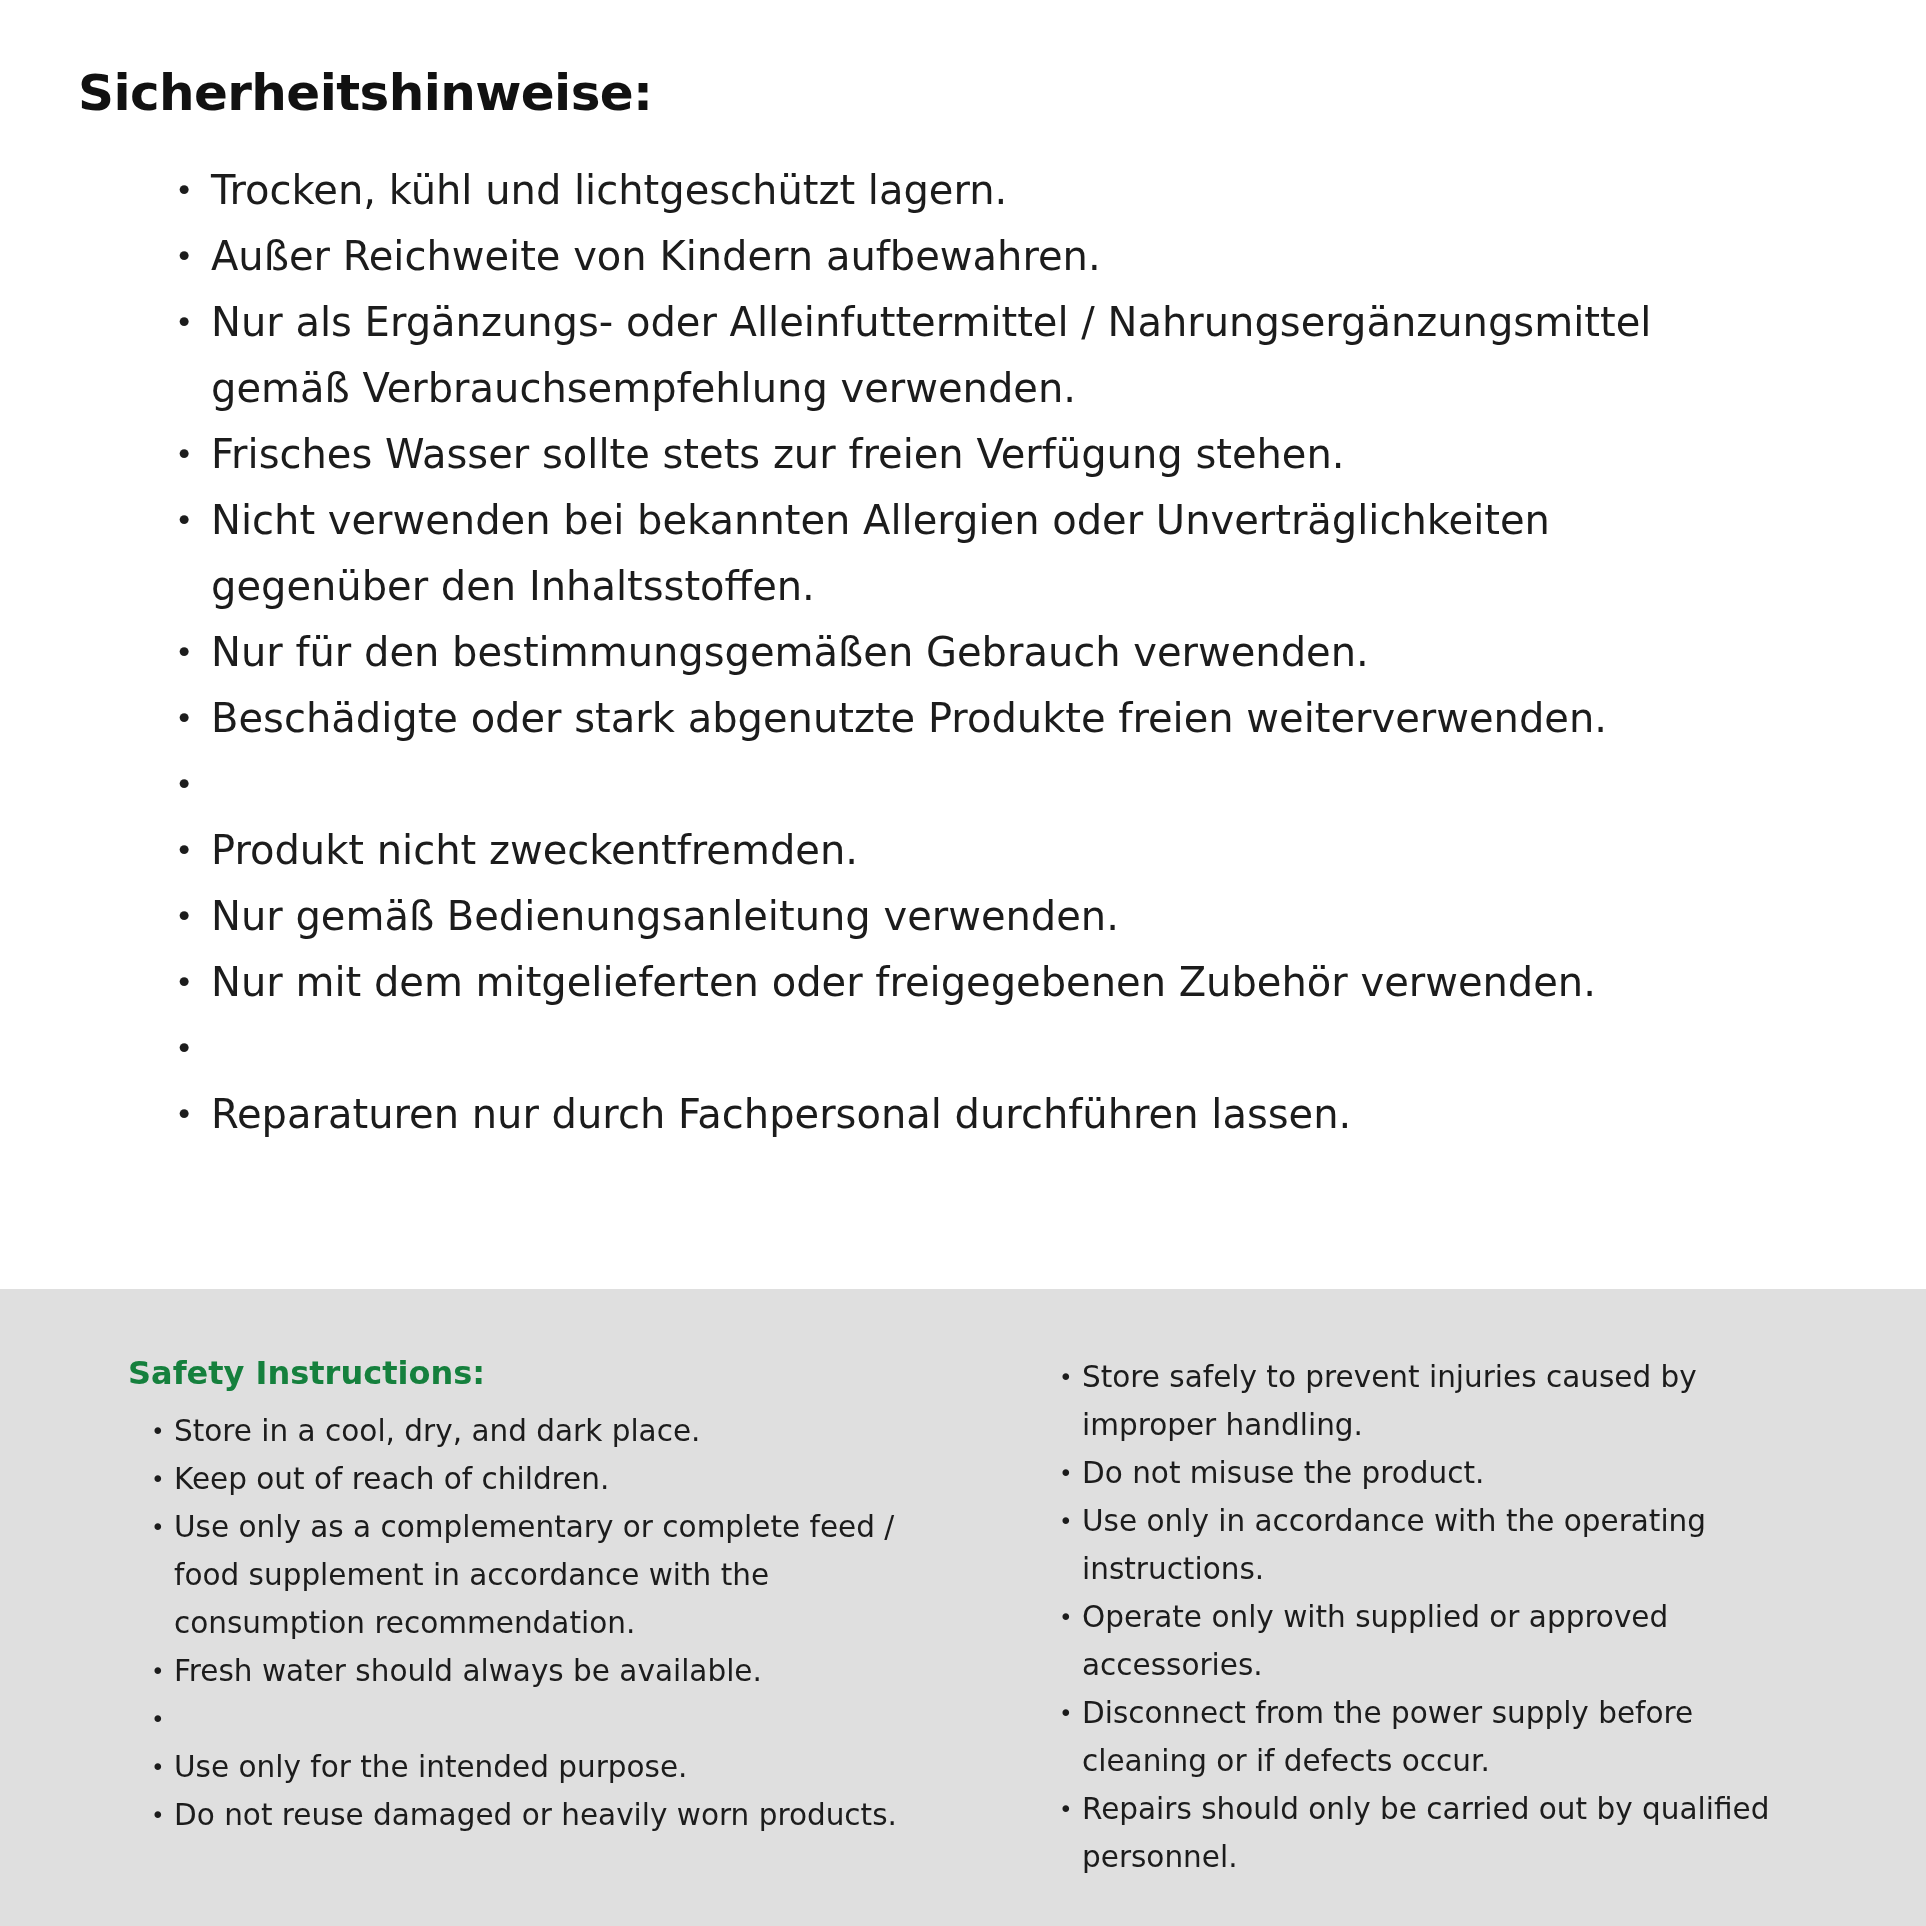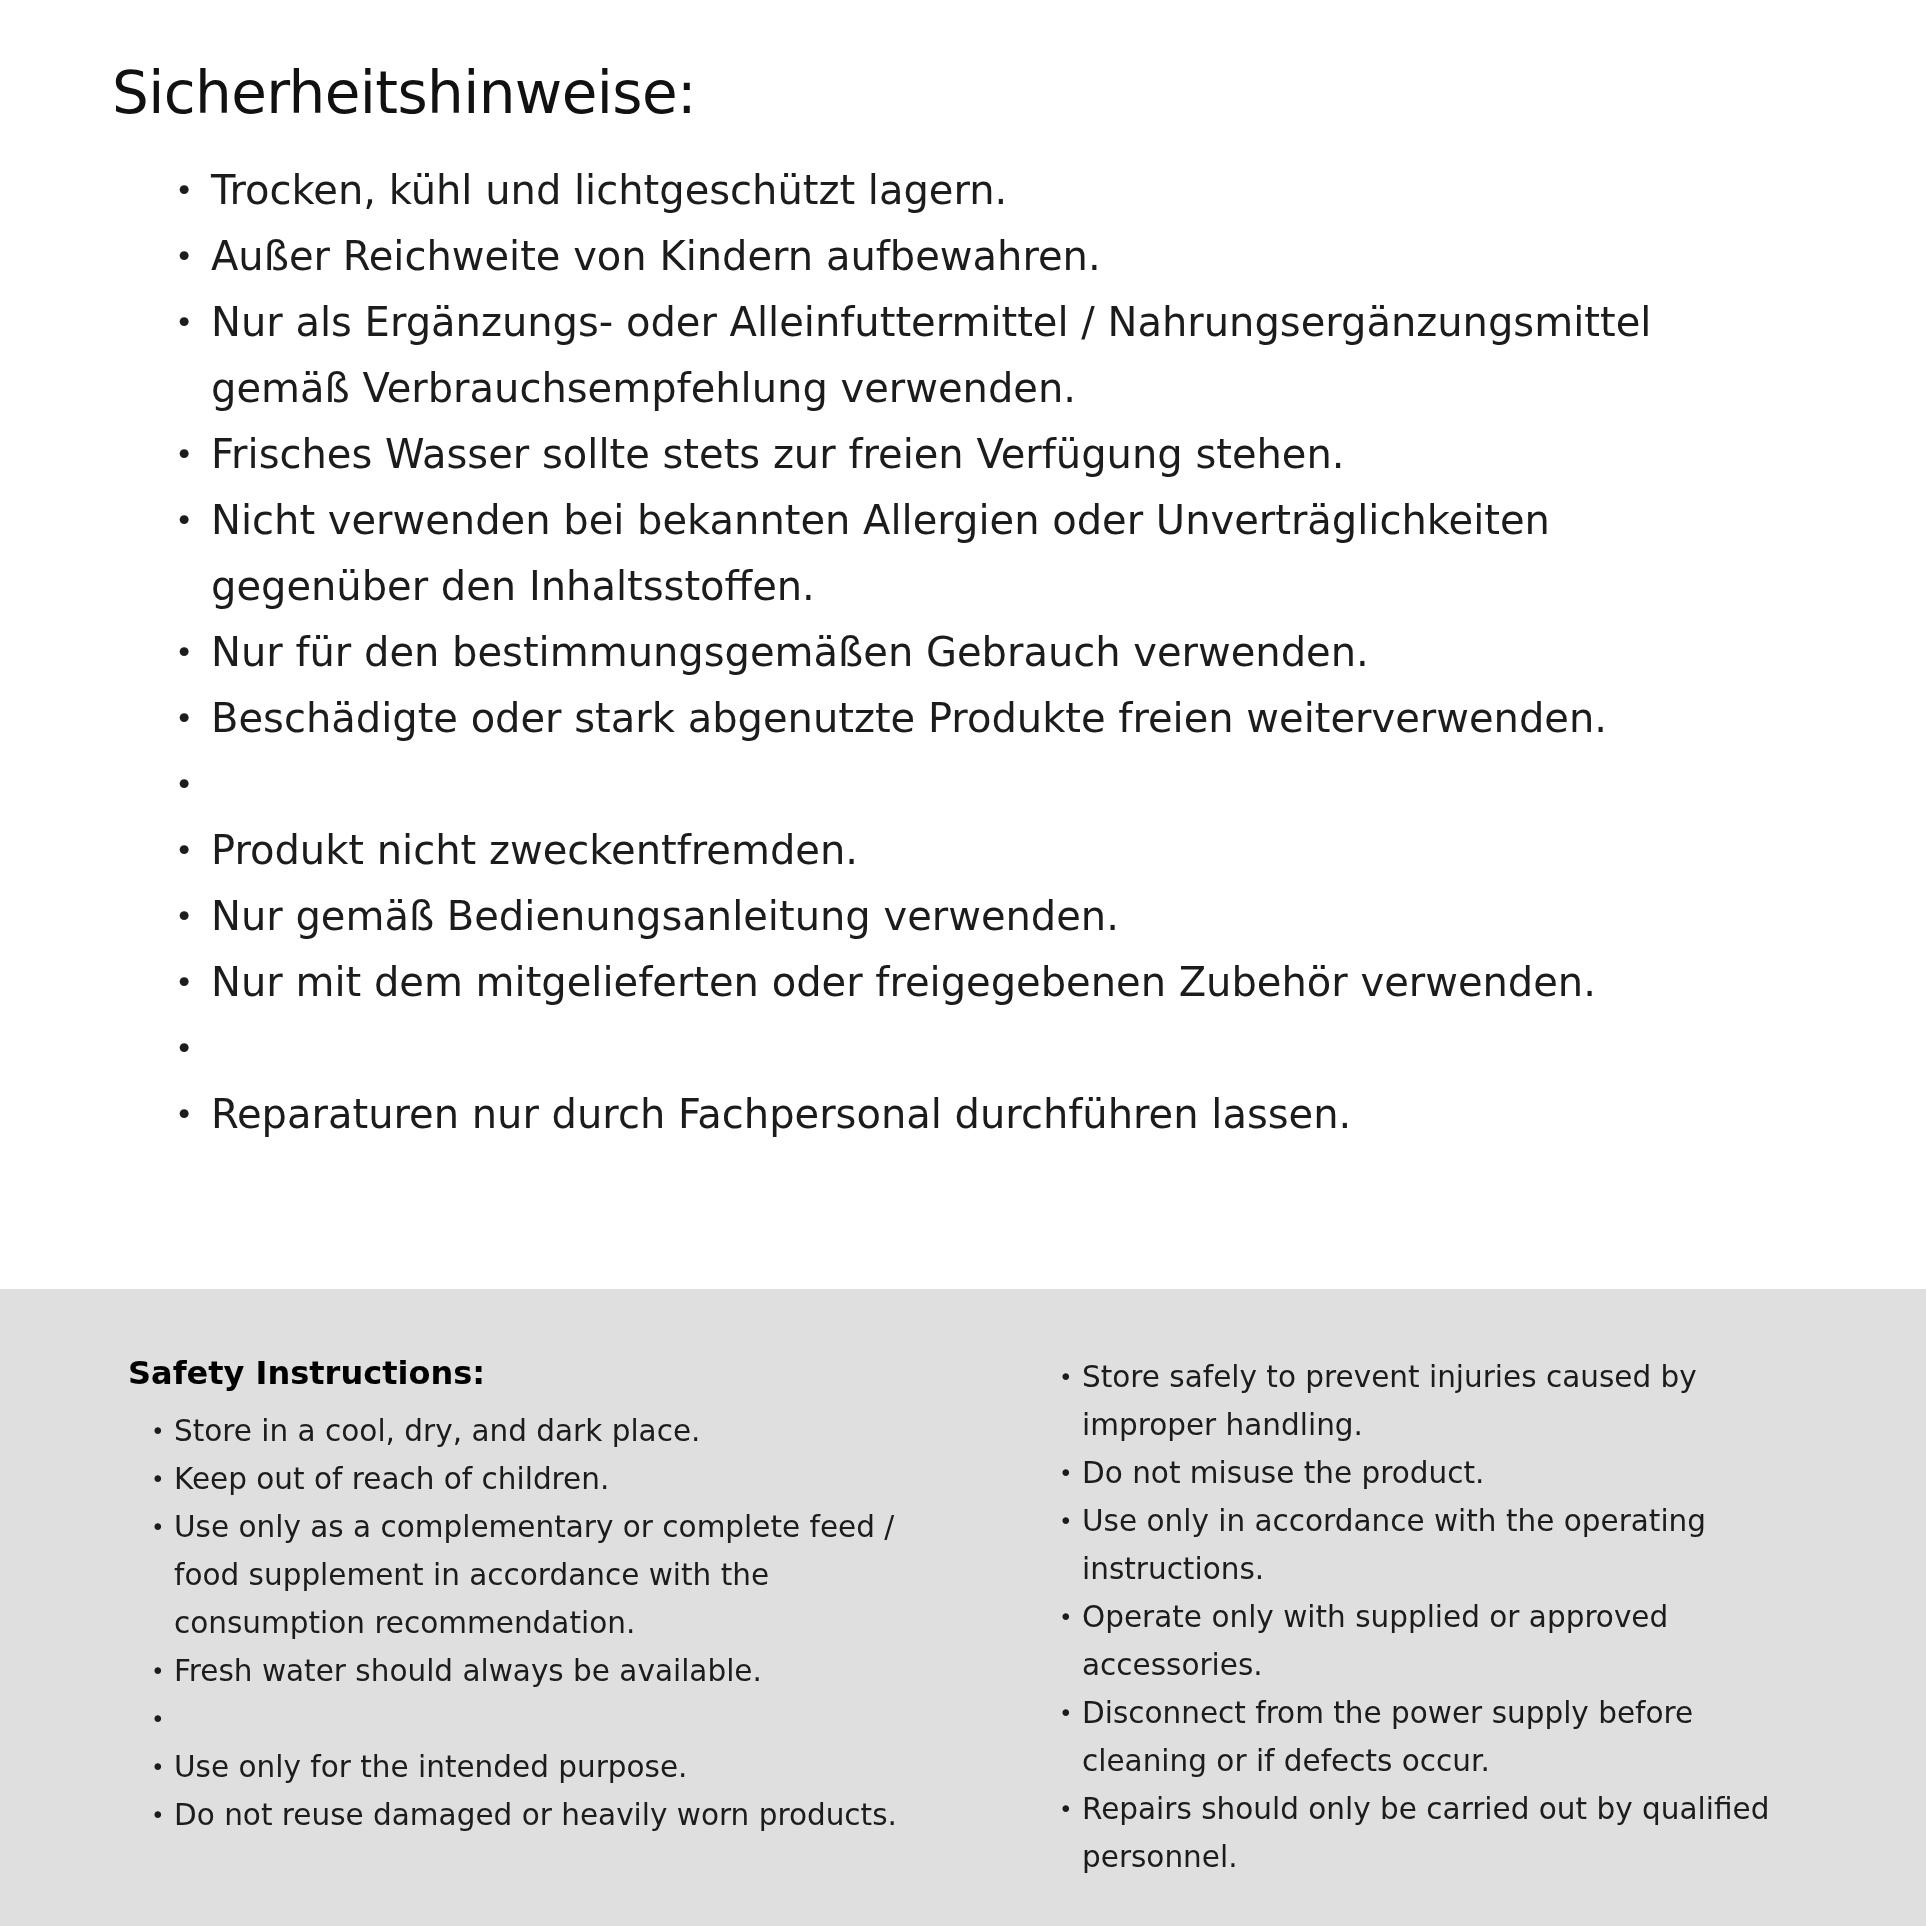--- a/index.html
+++ b/index.html
@@ -22,24 +22,24 @@
 
   
   .german-section {
     box-sizing: border-box;
     width: 1926px;
     height: 1289px;
     background: #ffffff;
     padding-top: 61px;
   }
   .german-title {
-    margin: 0 0 0 112px;
-    font-size: 58px;
+    margin: 0 0 0 78px;
+    font-size: 50px;
     line-height: 65px;
-    font-weight: 400;
+    font-weight: 700;
     color: #111111;
     letter-spacing: -0.6px;
   }
   ul.bullet-list {
     list-style: none;
     margin: 0;
     padding: 0;
   }
   .german-section ul.bullet-list {
     margin-top: 31px;
@@ -78,21 +78,21 @@
   .english-columns {
     display: grid;
     grid-template-columns: 931px 867px;
     align-items: start;
   }
   .english-title {
     margin: 0;
     font-size: 32px;
     line-height: 40px;
     font-weight: 700;
-    color: #000000;
+    color: #15803d;
   }
   .col-left ul.bullet-list {
     margin-top: 14px;
     padding-left: 23px;
   }
   .col-right ul.bullet-list {
     padding-left: 0;
   }
   .english-section li.bullet-item {
     font-size: 29.5px;

